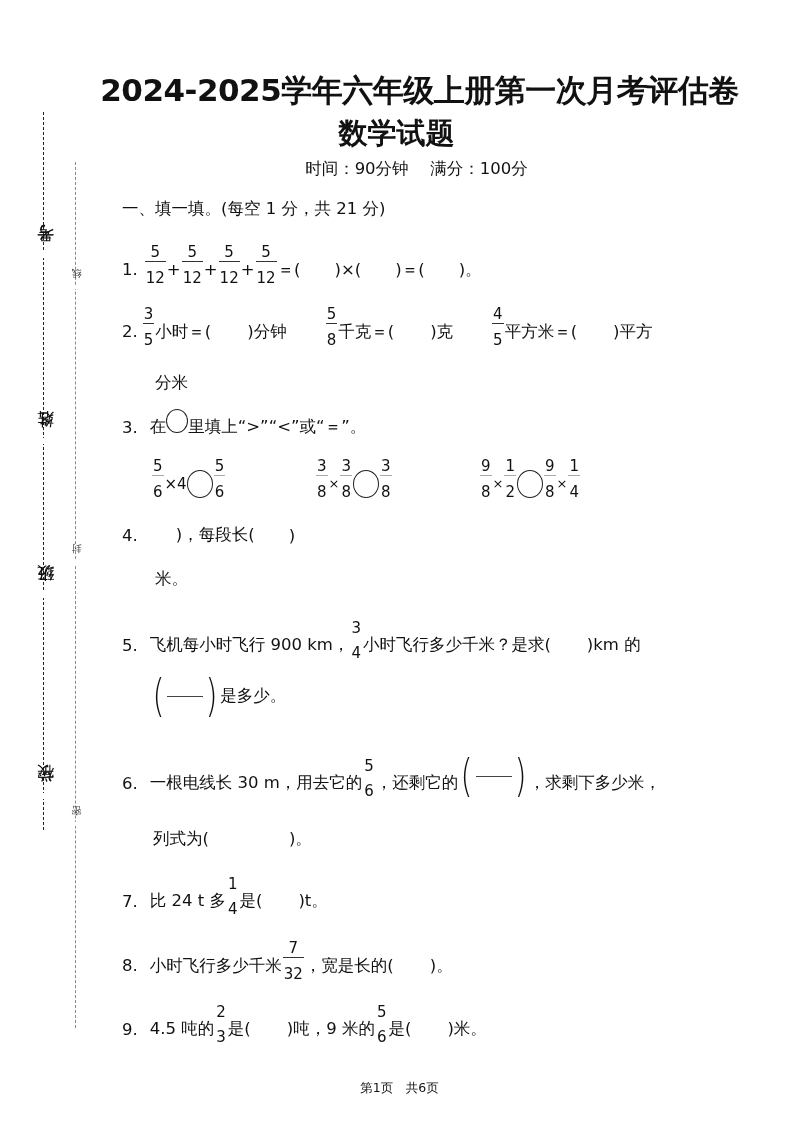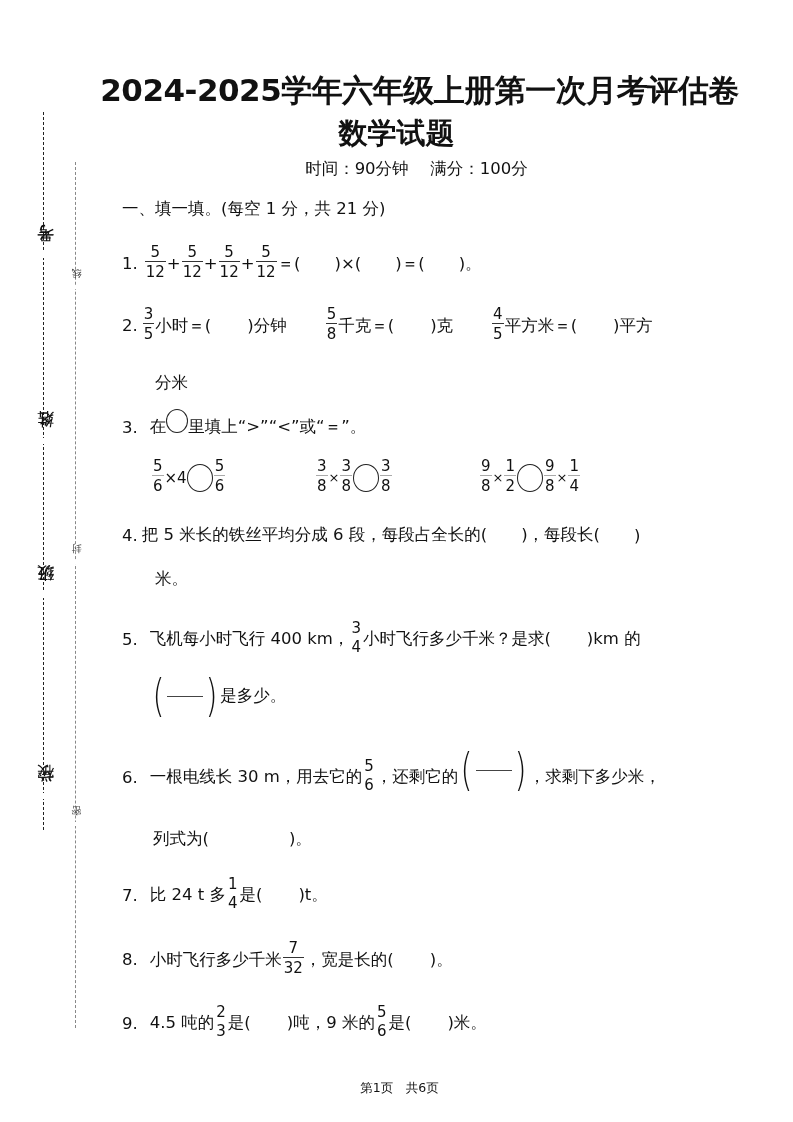--- a/index.html
+++ b/index.html
@@ -6,21 +6,21 @@
   body { width:793px; height:1122px; position:relative; overflow:hidden;
          font-family:"DejaVu Sans", "Liberation Sans", sans-serif; color:#111; }
   .abs { position:absolute; }
   .title { left:0; width:793px; top:70px; text-align:center; font-size:31px; font-weight:bold; letter-spacing:-0.5px; padding-left:46px; box-sizing:border-box; }
   .subtitle { left:0; width:793px; top:114px; text-align:center; font-size:29px; font-weight:bold; box-sizing:border-box; }
   .meta { left:0; width:793px; top:158px; text-align:center; font-size:16.5px; padding-left:40px; box-sizing:border-box; }
   .section { left:122px; top:198px; font-size:16.5px; }
   .line { position:absolute; left:122px; font-size:16.5px; white-space:nowrap; display:flex; align-items:center; }
   .frac { display:inline-flex; flex-direction:column; align-items:center; font-size:15px; line-height:17px; vertical-align:middle; margin:0 1px; }
   .frac .num { padding:0 1px; }
-  .frac .den { border-top:1px solid #333; padding:2px 1px; }
+  .frac .den { border-top:1px solid #333; padding:8px 1px; }
   .frac.light .den { border-top:1px solid #aaa; }
   .blank { display:inline-block; }
   .circle { display:inline-block; width:20px; height:22px; border:1.3px solid #222; border-radius:50%; vertical-align:middle; }
   .bigcircle { width:24px; height:26px; }
   .bracket-frac { display:inline-flex; align-items:center; vertical-align:middle; height:44px; }
   .bracket-frac .bl, .bracket-frac .br { font-size:44px; line-height:44px; font-weight:200; transform:scaleX(0.7); }
   .bracket-frac .bar { width:36px; border-top:1px solid #444; }
   .side-outer { left:43px; top:112px; height:718px; border-left:1.3px dashed #222; }
   .side-inner { left:75px; top:162px; height:866px; border-left:1.3px dashed #888; }
   .side-label { font-size:17px; writing-mode:vertical-rl; transform:rotate(180deg); background:#fff; padding:3px 0; }
@@ -157,31 +157,30 @@
     </span>
   <span style="font-size:13px;">×</span>
   <span class="frac light">
       <span class="num">1</span>
       <span class="den">4</span>
     </span>
 </div>
 
 <div class="line" style="top:524px;">
   <span style="margin-right:4px;">4.</span>
-  <span>把 5 米长的铁丝平均分成 6 段，每段占全长的(</span>
   <span class="blank" style="width:34px;"></span>
   <span>)，每段长(</span>
   <span class="blank" style="width:34px;"></span>
   <span>)</span>
 </div>
 <div class="line" style="left:155px; top:568px;">米。</div>
 
 <div class="line" style="top:620px;">
   <span style="margin-right:12px;">5.</span>
-  <span>飞机每小时飞行 400 km，</span>
+  <span>飞机每小时飞行 900 km，</span>
   <span class="frac">
       <span class="num">3</span>
       <span class="den" style="border-top:none;">4</span>
     </span>
   <span>小时飞行多少千米？是求(</span>
   <span class="blank" style="width:36px;"></span>
   <span>)km 的</span>
 </div>
 <div class="line" style="left:150px; top:674px;">
   <span class="bracket-frac">

